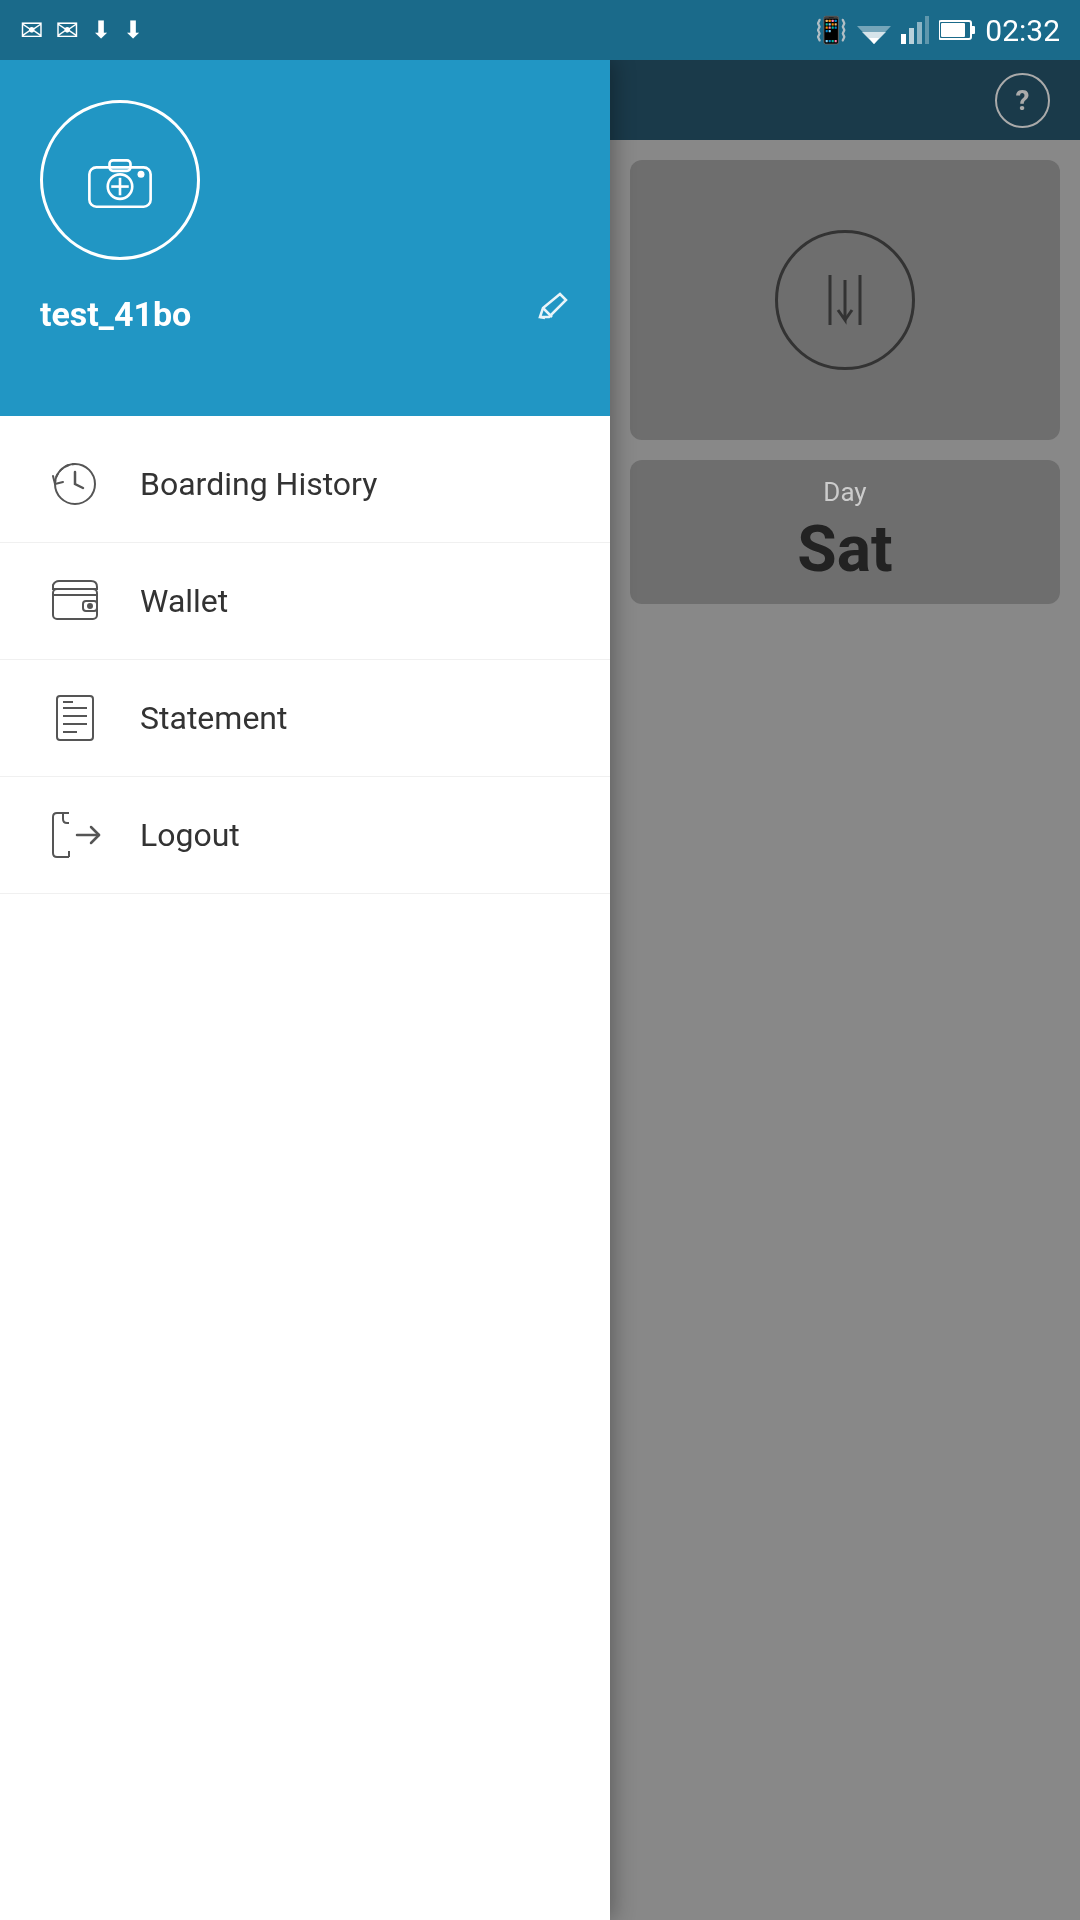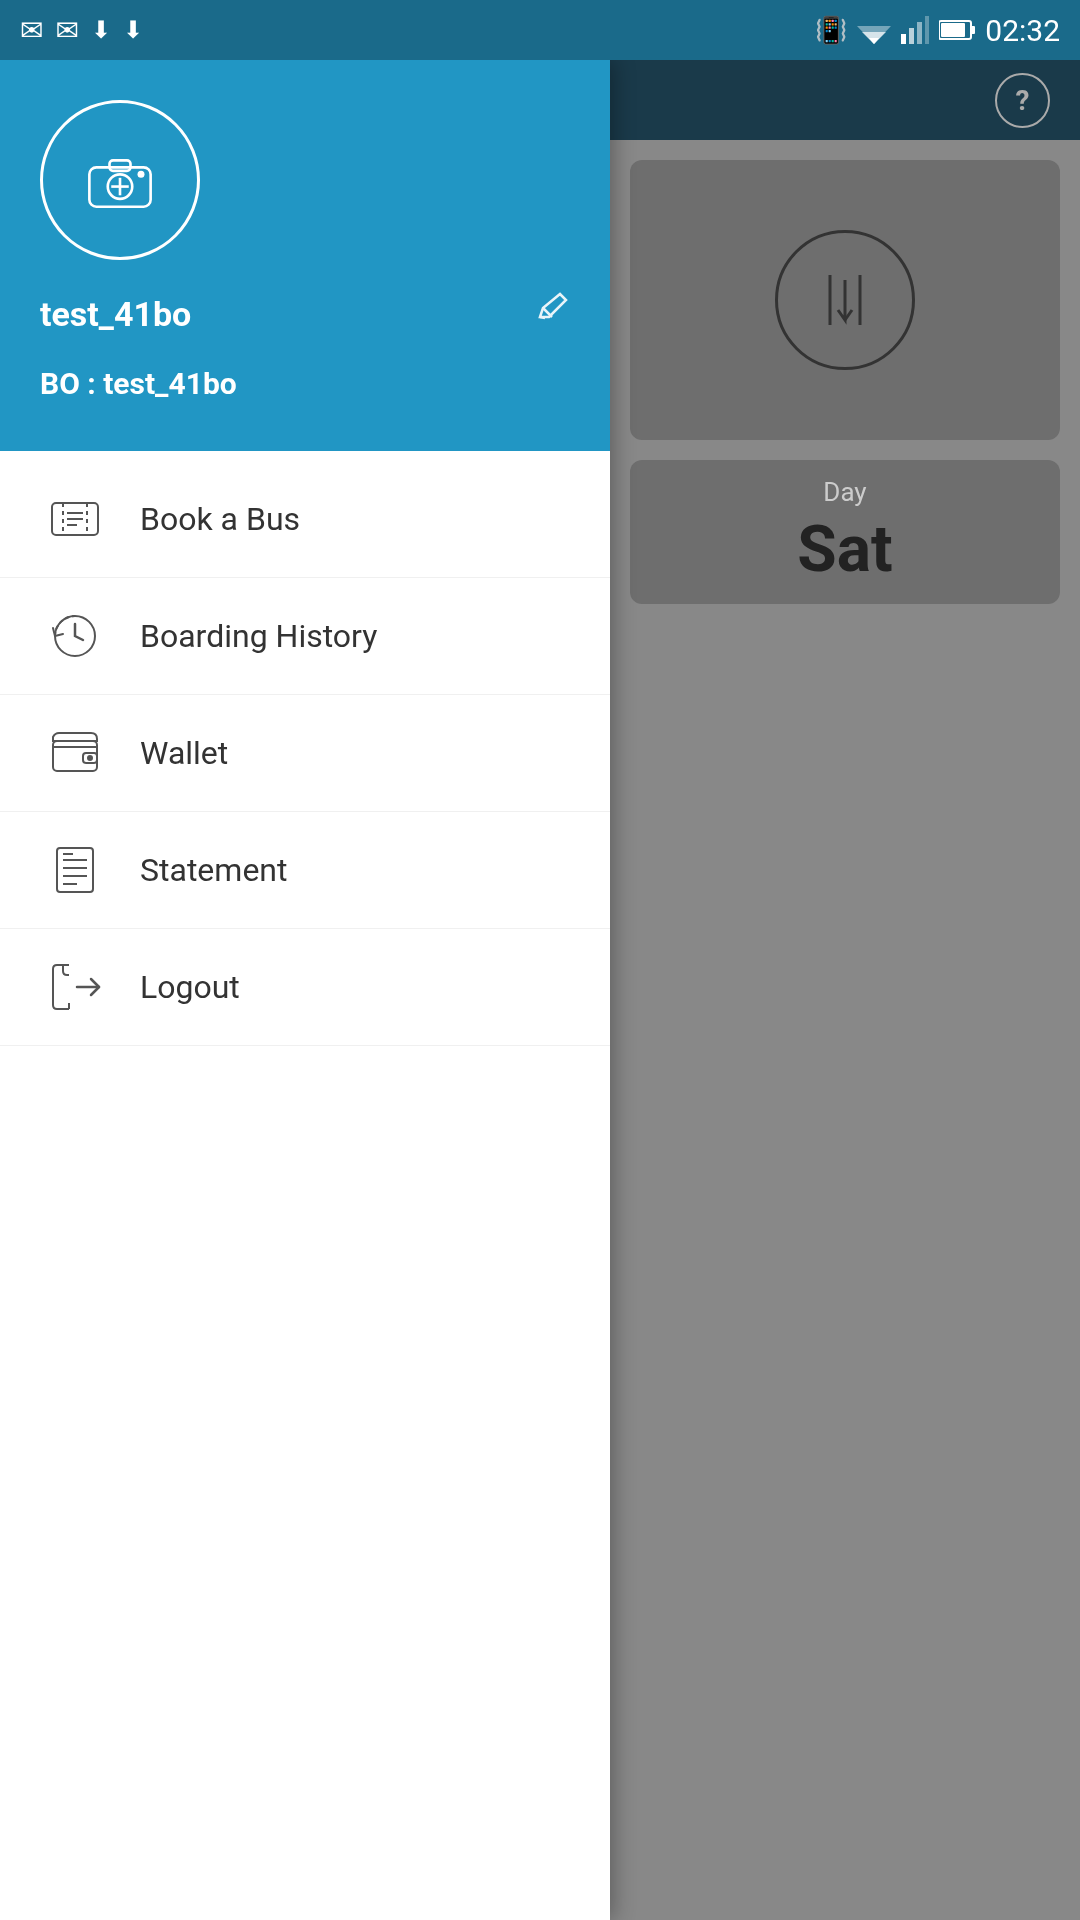--- a/index.html
+++ b/index.html
@@ -289,38 +289,24 @@
         <span class="edit-icon">
           
           <svg width="36" height="36" viewBox="0 0 36 36" fill="none" stroke="white" stroke-width="2.5">
             <path d="M6 27 L9 18 L26 4 L32 10 L15 27 Z"></path>
             <path d="M9 18 L18 27"></path>
             <line x1="6" y1="27" x2="11" y2="28"></line>
           </svg>
         </span>
       </div>
 
-      <div class="bo-label">BO : test_41bo</div>
     </div>
 
     <div class="drawer-menu">
 
-      <div class="menu-item">
-        <div class="menu-item-icon">
-          <svg viewBox="0 0 52 52">
-            <rect x="3" y="10" width="46" height="32" rx="4" stroke="#555" stroke-width="2" fill="none"></rect>
-            <line x1="14" y1="10" x2="14" y2="42" stroke="#555" stroke-width="2" stroke-dasharray="4,4"></line>
-            <line x1="38" y1="10" x2="38" y2="42" stroke="#555" stroke-width="2" stroke-dasharray="4,4"></line>
-            <line x1="18" y1="20" x2="34" y2="20" stroke="#555" stroke-width="2"></line>
-            <line x1="18" y1="26" x2="34" y2="26" stroke="#555" stroke-width="2"></line>
-            <line x1="18" y1="32" x2="28" y2="32" stroke="#555" stroke-width="2"></line>
-          </svg>
-        </div>
-        <span class="menu-item-label">Book a Bus</span>
-      </div>
 
       <div class="menu-item">
         <div class="menu-item-icon">
           <svg viewBox="0 0 52 52">
             <circle cx="26" cy="26" r="20" stroke="#555" stroke-width="2" fill="none"></circle>
             <polyline points="26,14 26,26 34,30" stroke="#555" stroke-width="2.5" fill="none" stroke-linecap="round"></polyline>
             <path d="M6,26 A20,20 0 0,1 26,6" stroke="#555" stroke-width="2" fill="none" stroke-dasharray="4,3"></path>
             <polyline points="4,18 6,26 14,24" stroke="#555" stroke-width="2" fill="none" stroke-linecap="round" stroke-linejoin="round"></polyline>
           </svg>
         </div>

